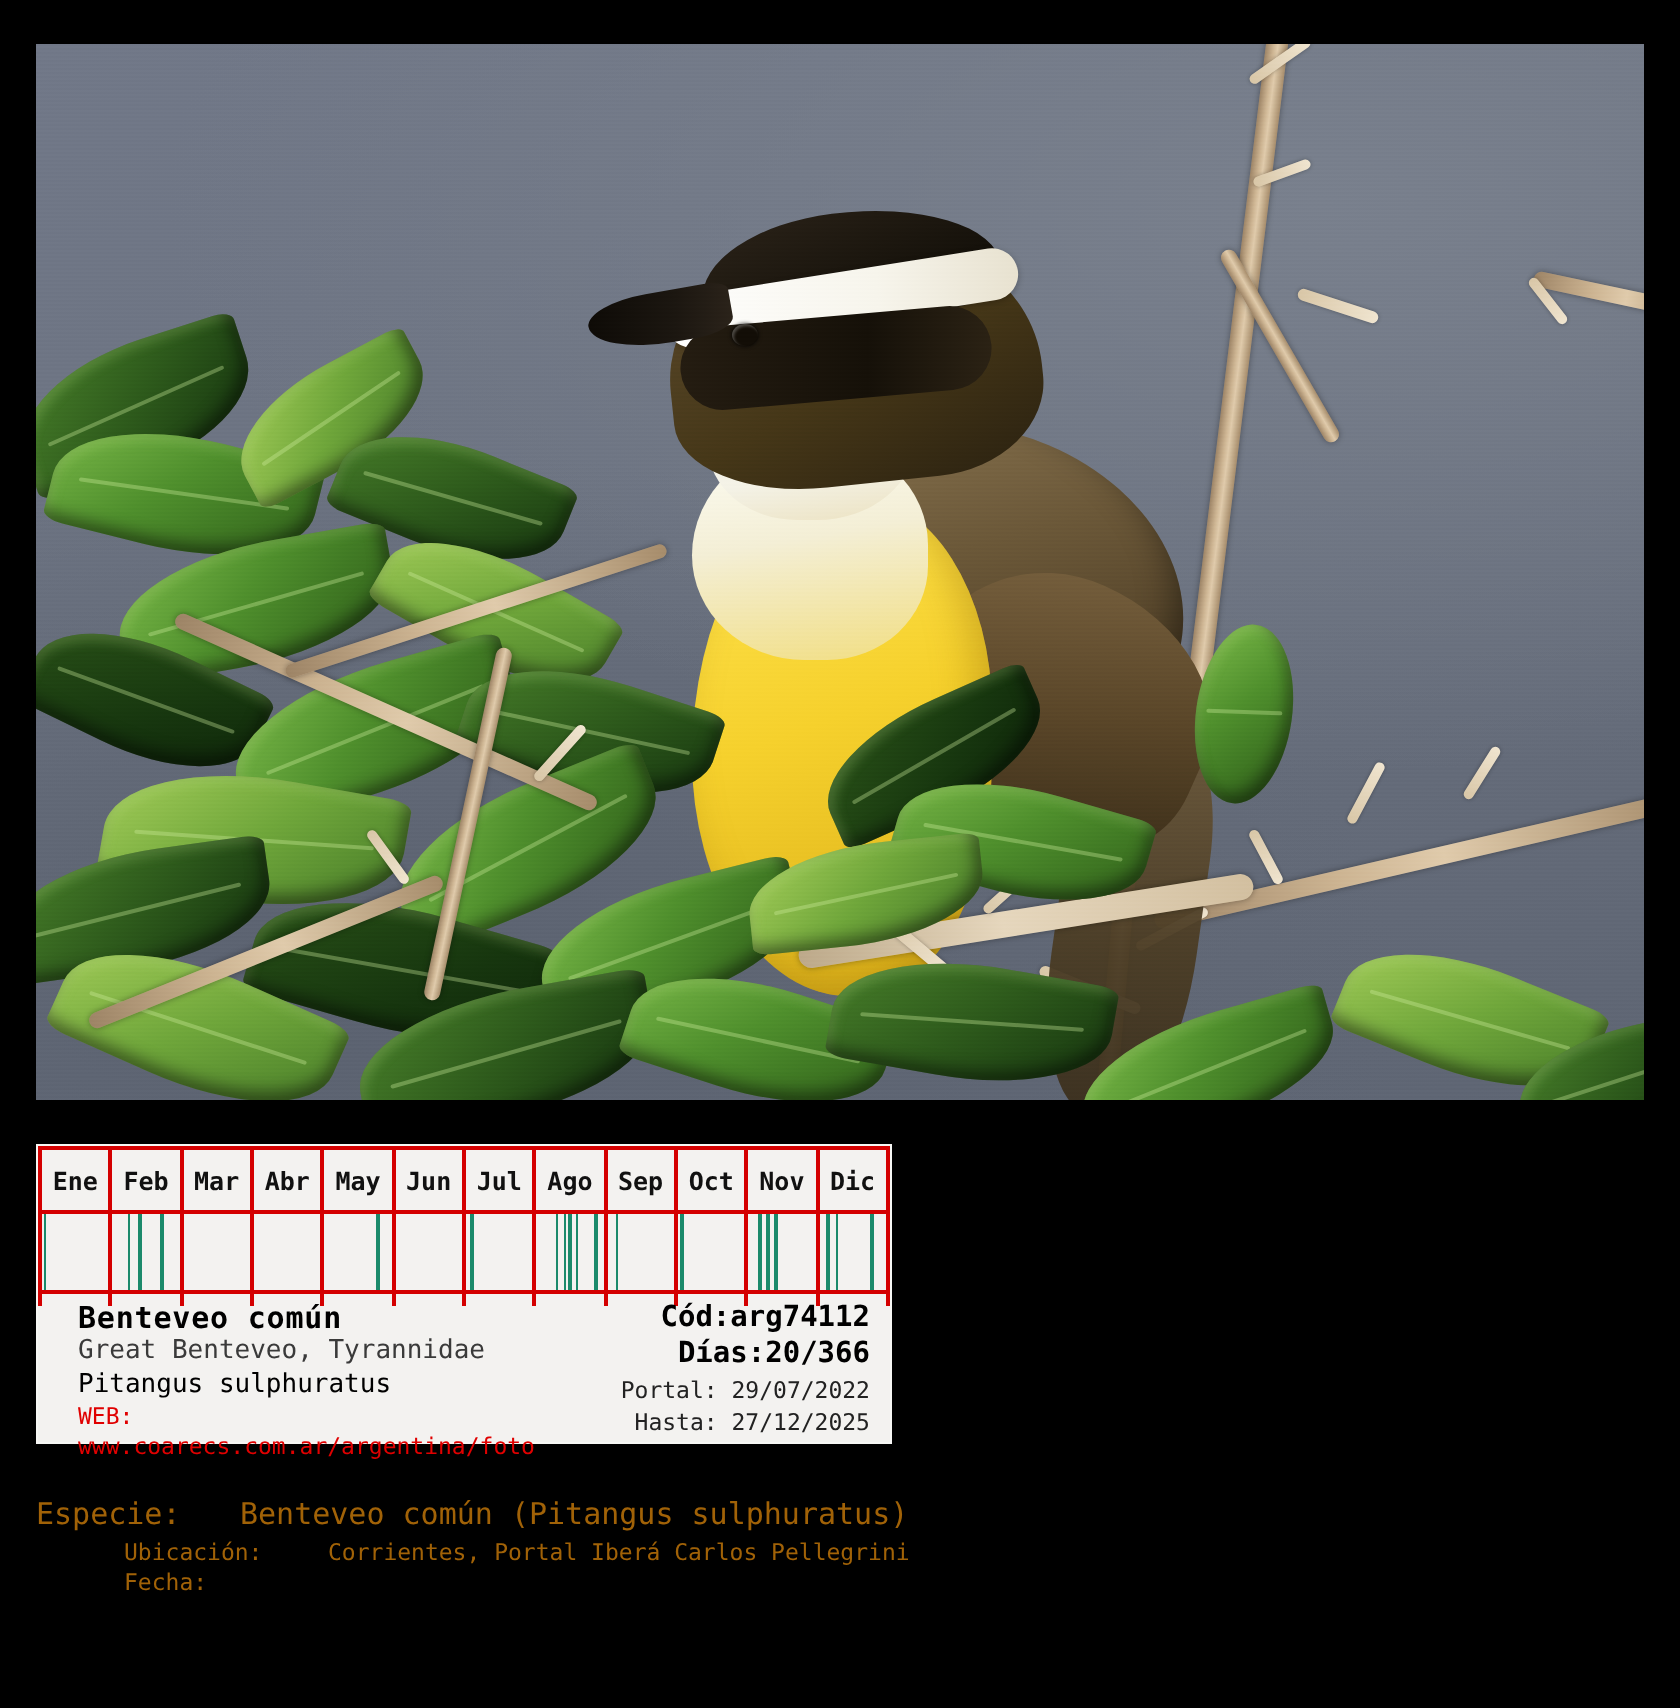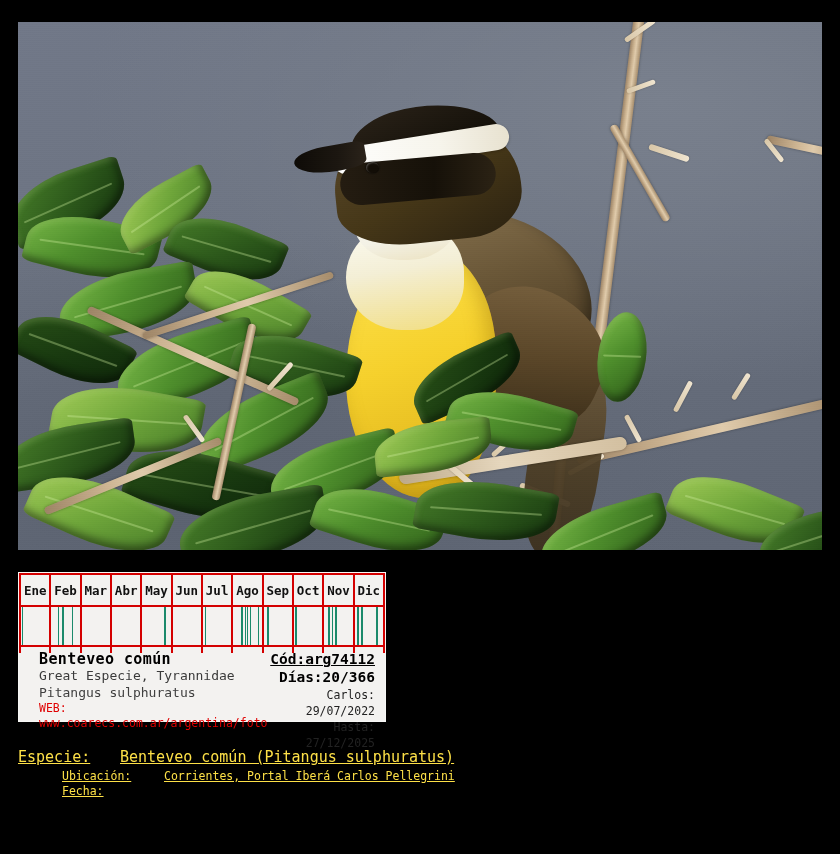--- a/index.html
+++ b/index.html
@@ -67,51 +67,51 @@
   .b-mask{position:absolute;left:52px;top:58px;width:156px;height:42px;
           background:linear-gradient(95deg,#241c11 0%,#151008 60%,#2b2214 100%);
           border-radius:40px;transform:rotate(-5deg);}
   .b-eye{position:absolute;left:78px;top:62px;width:13px;height:11px;border-radius:50%;
           background:#120d06;box-shadow:0 0 2px #000, 1px 1px 1.5px rgba(255,255,255,.25) inset;}
   .b-beak{position:absolute;left:6px;top:46px;width:72px;height:26px;
           background:linear-gradient(100deg,#0d0a06 0%,#1b1610 60%,#2b231a 100%);
           border-radius:45% 18% 30% 60%;transform:rotate(-10deg);}
 
   
-  .card{position:absolute;left:18px;top:572px;width:368px;height:150px;
+  .card{position:absolute;left:18px;top:572px;width:428px;height:150px;
         background:#f3f2f0;border:1px solid #f7f7f5;box-sizing:border-box;}
   .cal{position:relative;height:72px;border-bottom:2px solid #d40000;}
   .months{display:flex;height:30px;border-top:2px solid #d40000;border-bottom:2px solid #d40000;}
   .mcell{flex:1;display:flex;align-items:center;justify-content:center;
          border-right:2px solid #d40000;font:bold 12.5px "DejaVu Sans Mono",monospace;color:#111;}
   .mcell:first-child{border-left:2px solid #d40000;}
   .track{position:relative;height:38px;display:flex;}
   .tcell{flex:1;position:relative;border-right:2px solid #d40000;}
   .tcell:first-child{border-left:2px solid #d40000;}
   .tick{position:absolute;top:0;bottom:0;width:1.6px;background:#1b8a6b;}
   .subrow{position:relative;height:8px;display:flex;}
   .sub{flex:1;border-right:2px solid #d40000;}
   .sub:first-child{border-left:2px solid #d40000;}
 
   .info{position:relative;padding:4px 6px 0 20px;height:78px;box-sizing:border-box;}
   .row1{display:flex;justify-content:space-between;align-items:flex-start;}
   .lcol{width:232px;}
   .rcol{text-align:right;padding-right:4px;}
   .t-common{font:bold 15px "DejaVu Sans Mono",monospace;color:#000;letter-spacing:.4px;line-height:1.15;}
   .t-eng{font:13px "DejaVu Sans Mono",monospace;color:#3a3a3a;line-height:1.25;}
-  .t-sci{font:13px "DejaVu Sans Mono",monospace;color:#404040;line-height:1.3;}
+  .t-sci{font:13px "DejaVu Sans Mono",monospace;color:#000000;line-height:1.3;}
   .t-web{font:11.5px "DejaVu Sans Mono",monospace;color:#e00000;line-height:1.3;}
-  .t-cod{font:bold 14.5px "DejaVu Sans Mono",monospace;color:#000;line-height:1.2;text-decoration:underline;}
+  .t-cod{font:bold 14.5px "DejaVu Sans Mono",monospace;color:#000;line-height:1.2;}
   .t-dias{font:bold 14.5px "DejaVu Sans Mono",monospace;color:#000;line-height:1.25;}
   .t-small{font:11.5px "DejaVu Sans Mono",monospace;color:#222;line-height:1.4;}
   .totalbar{position:absolute;left:0;right:0;bottom:2px;border-top:1.5px solid #c9c9c5;padding-top:2px;}
   .t-total{font:11.5px "DejaVu Sans Mono",monospace;color:#1a1a1a;text-align:center;}
 
   
-  .meta{position:absolute;left:18px;top:748px;width:560px;color:#fde047;text-decoration:underline;}
+  .meta{position:absolute;left:18px;top:748px;width:560px;color:#a16207;}
   .mrow{display:flex;align-items:baseline;margin-bottom:1px;}
   .mlab{width:102px;flex:none;}
   .big .mlab{font:15px "DejaVu Sans Mono",monospace;}
   .big .mval{font:15px "DejaVu Sans Mono",monospace;}
   .sm .mlab{font:11.5px "DejaVu Sans Mono",monospace;margin-left:44px;}
   .sm .mval{font:11.5px "DejaVu Sans Mono",monospace;}
   .big{margin-bottom:3px;}
 </style>
 </head>
 <body>
@@ -264,31 +264,31 @@
           <div class="sub"></div>
           <div class="sub"></div>
           <div class="sub"></div>
         </div>
     </div>
 
     <div class="info">
       <div class="row1">
         <div class="lcol">
           <div class="t-common">Benteveo común</div>
-          <div class="t-eng">Great Especie, Tyrannidae</div>
+          <div class="t-eng">Great Benteveo, Tyrannidae</div>
           <div class="t-sci">Pitangus sulphuratus</div>
           <div class="t-web">
             <span>WEB:</span>
             <span>www.coarecs.com.ar/argentina/foto</span>
           </div>
         </div>
         <div class="rcol">
           <div class="t-cod"><span>Cód:</span><span>arg74112</span></div>
           <div class="t-dias"><span>Días:</span><span>20/366</span></div>
-          <div class="t-small"><span>Carlos:</span> <span>29/07/2022</span></div>
+          <div class="t-small"><span>Portal:</span> <span>29/07/2022</span></div>
           <div class="t-small"><span>Hasta:</span> <span>27/12/2025</span></div>
         </div>
       </div>
     </div>
   </div>
 
   <div class="meta">
     <div class="mrow big">
       <div class="mlab">Especie:</div>
       <div class="mval">Benteveo común (Pitangus sulphuratus)</div>

